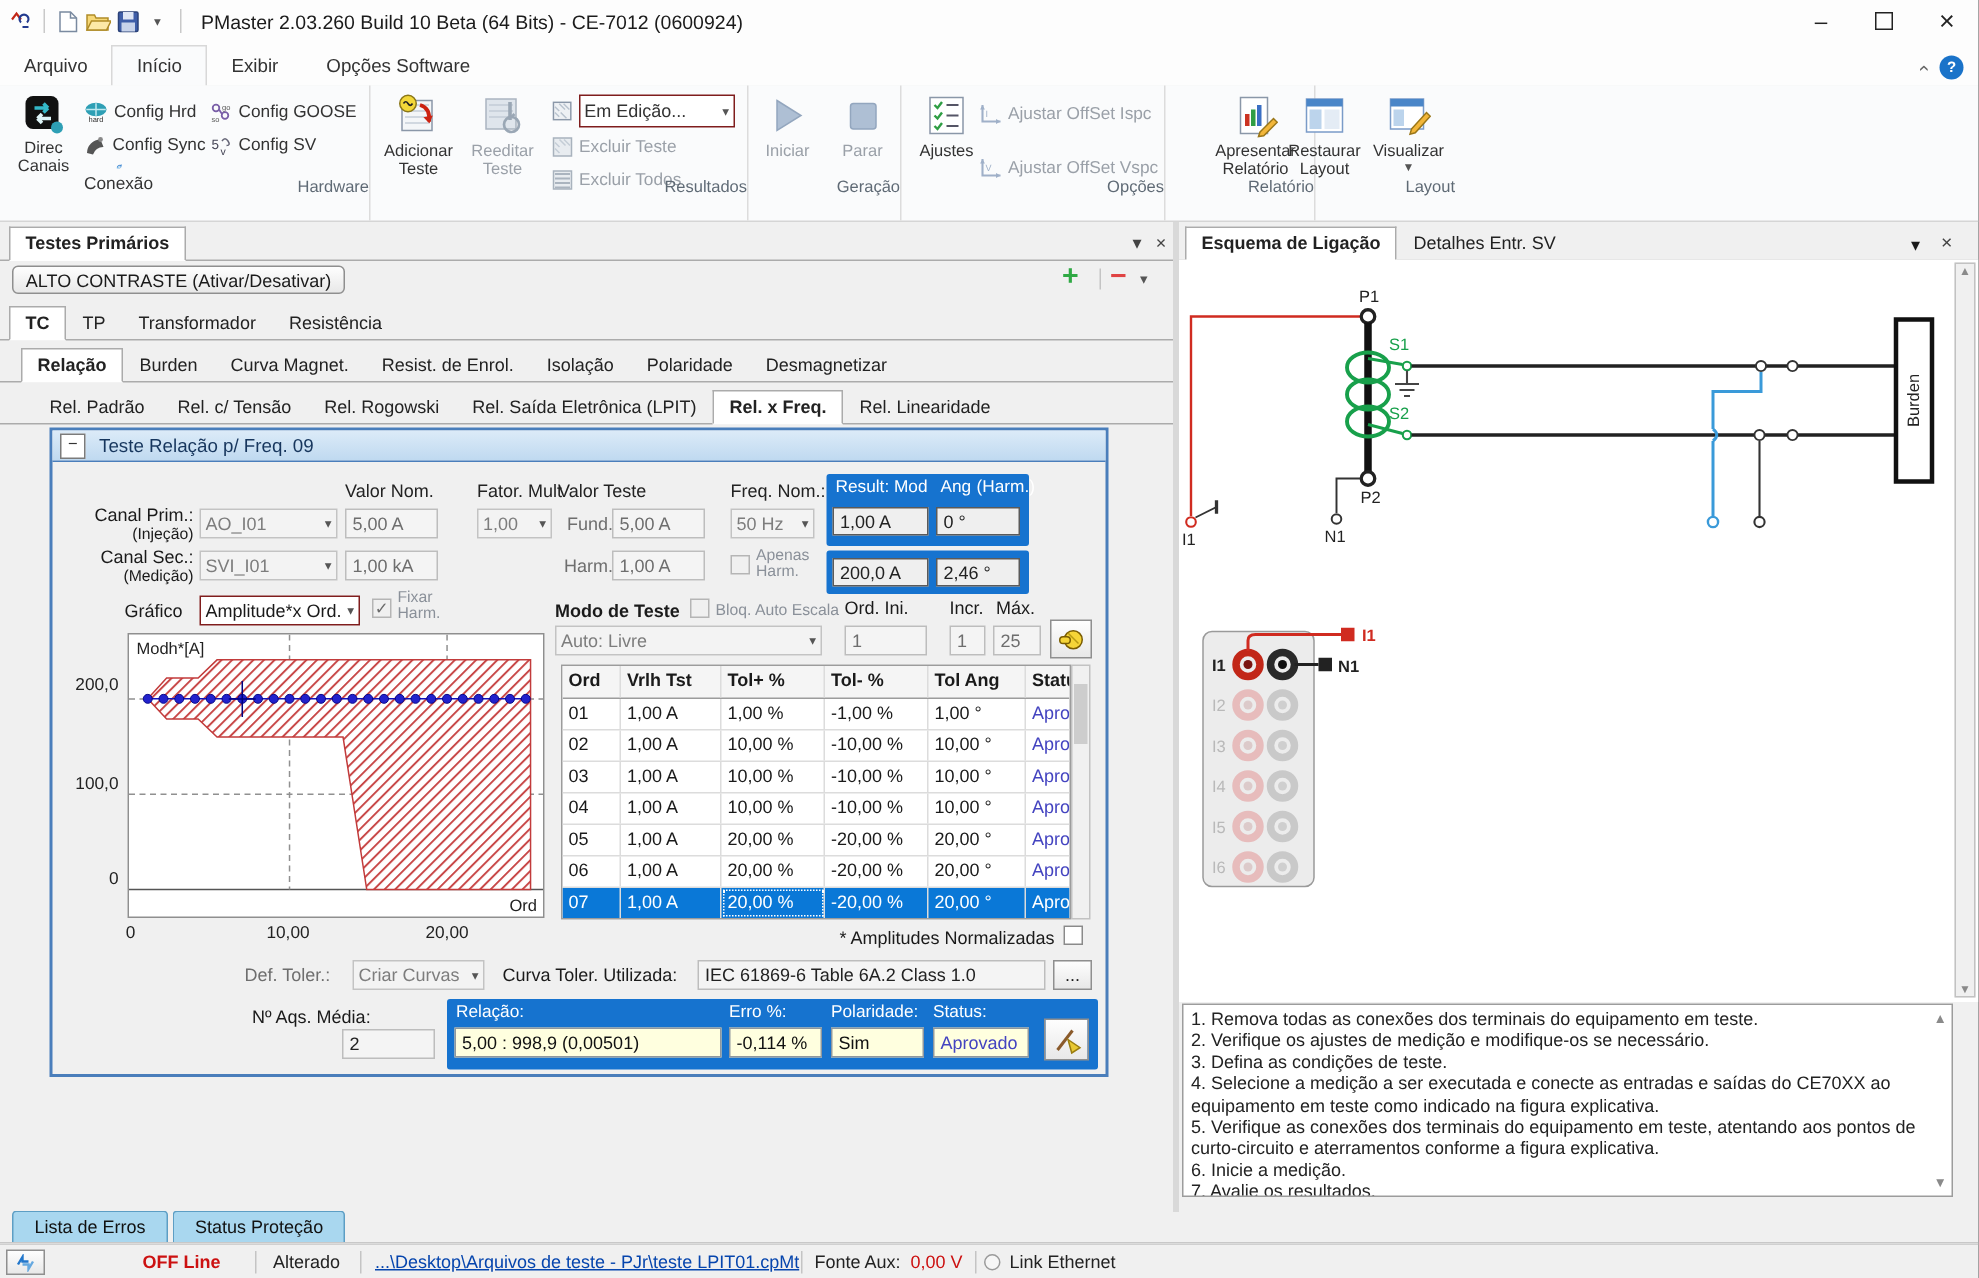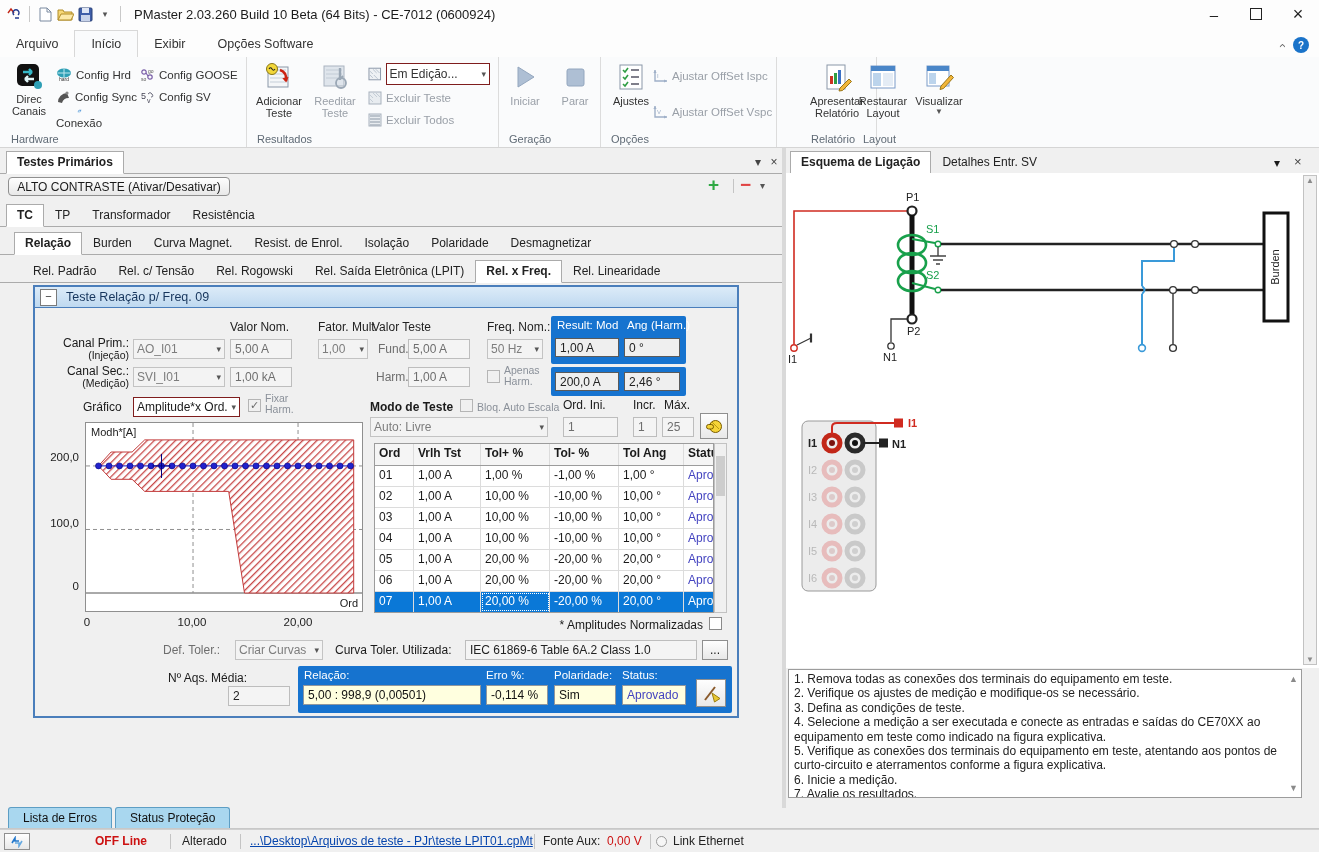--- a/index.html
+++ b/index.html
@@ -17,21 +17,21 @@
   .winctl{width:42px;height:28px;display:flex;align-items:center;justify-content:center;font-size:15px;color:#222;}
   #menubar{left:0;top:28px;width:1319px;height:29px;background:#fdfdfd;display:flex;align-items:flex-end;}
   .mtab{height:26px;line-height:26px;padding:0 16px;font-size:12.5px;color:#333;}
   .mtab.active{background:#fafbfc;border:1px solid #d8d8d8;border-bottom:none;font-weight:normal;}
   #menubar-right{margin-left:auto;display:flex;align-items:center;gap:10px;padding:0 10px 4px 0;}
   #help-btn{width:16px;height:16px;border-radius:50%;background:#1a73c9;color:#fff;font-size:10px;font-weight:bold;
             display:flex;align-items:center;justify-content:center;}
   
   #ribbon{left:0;top:57px;width:1319px;height:91px;background:#fafbfc;border-bottom:1px solid #d5d5d5;}
   .rgroup{position:absolute;top:0;height:90px;border-right:1px solid #dcdcdc;}
-  .glabel{position:absolute;bottom:2px;left:0;width:100%;text-align:left;font-size:11px;color:#5f6a75;padding-left:11px;}
+  .glabel{position:absolute;bottom:16px;left:0;width:100%;text-align:right;font-size:11px;color:#5f6a75;}
   .rbig{position:absolute;top:5px;width:54px;display:flex;flex-direction:column;align-items:center;text-align:center;}
   .rbig .blab{font-size:11px;line-height:12px;margin-top:3px;color:#333;}
   .rbig.dis .blab{color:#9aa0a8;}
   .rsm{position:absolute;display:flex;align-items:center;gap:4px;height:20px;font-size:11.5px;color:#333;white-space:nowrap;}
   .rsm.dis{color:#9aa0a8;}
   .cmb{background:#fff;border:1px solid #7f1d1d;display:flex;align-items:center;padding:0 3px;height:20px;font-size:12px;}
   .cmb .ct{flex:1;overflow:hidden;white-space:nowrap;}
   .cmb .cr{color:#555;font-size:9px;margin-left:3px;}
   .cmb.dis{background:#f3f3f3;color:#7d7d7d;border-color:#c3c3c3;}
   

